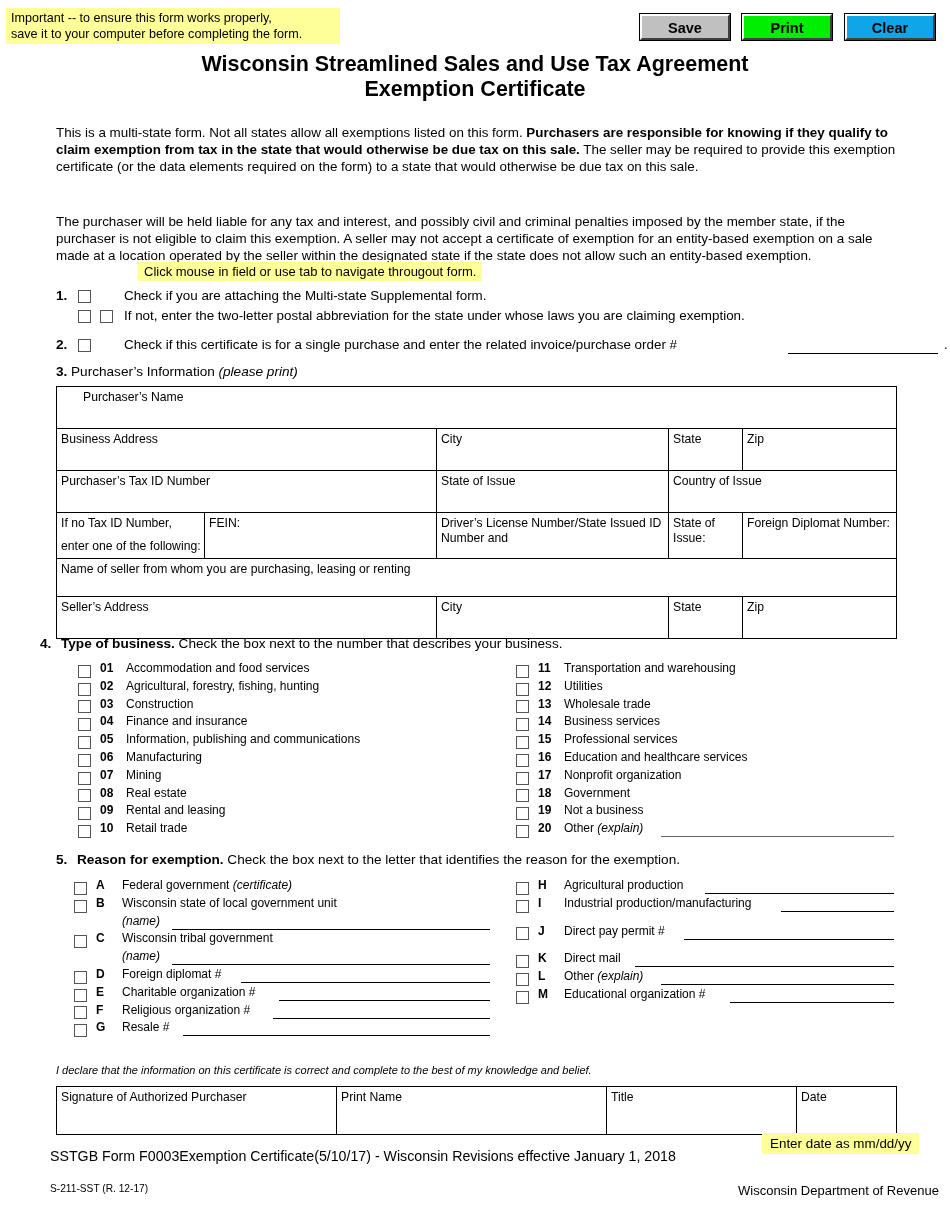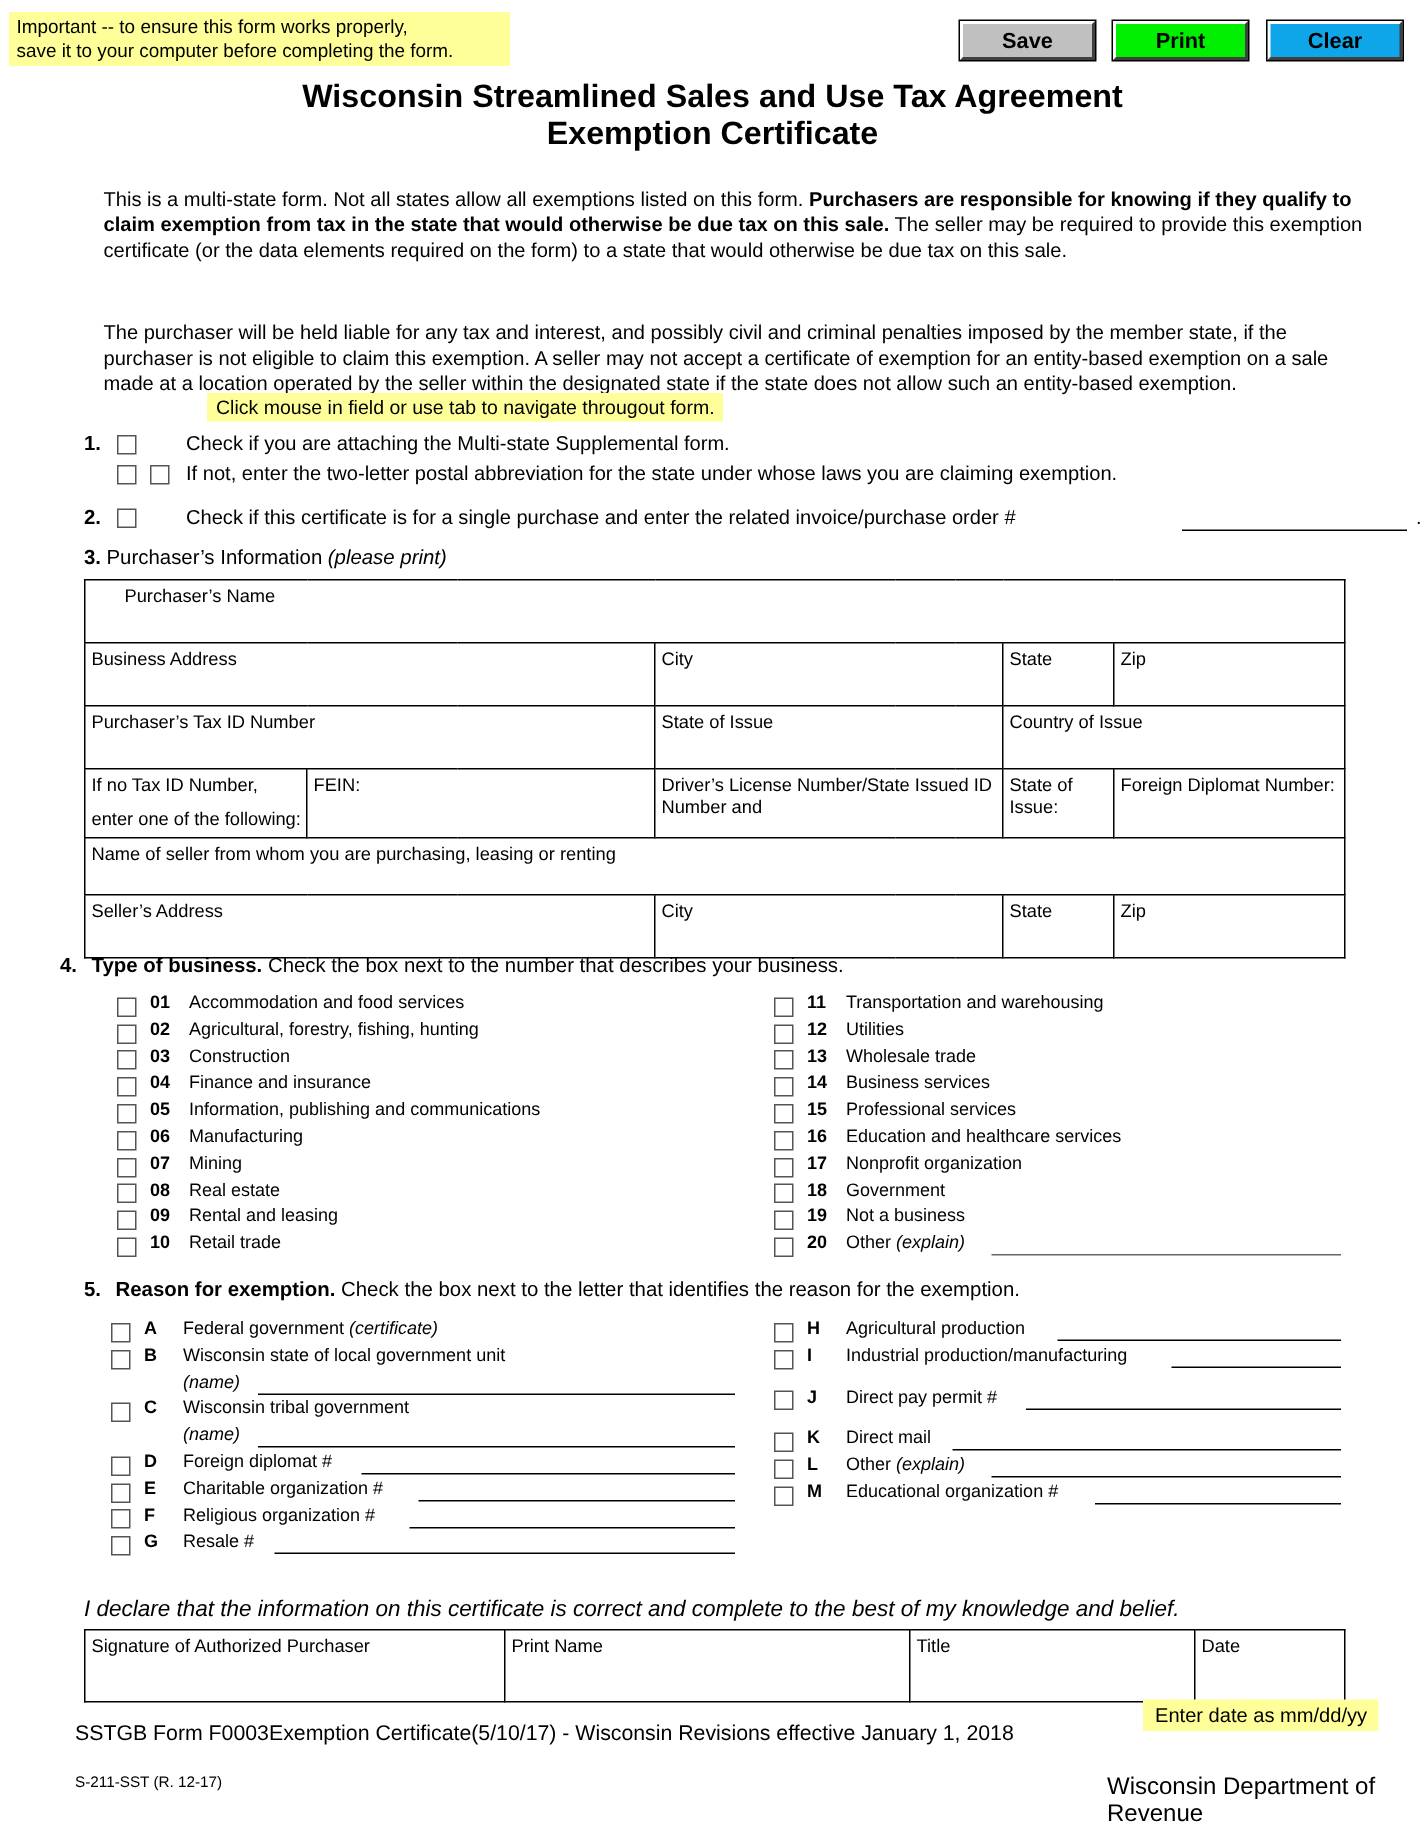--- a/index.html
+++ b/index.html
@@ -57,21 +57,20 @@
     font-weight: bold;
     line-height: 25px;
   }
 
   
   .para {
     left: 56px; width: 840px;
     font-size: 13.4px;
     line-height: 17.2px;
     text-align: left;
-    margin-left: 13px;
   }
   #para1 { top: 124px; }
   #para2 { top: 213px; }
   b { font-weight: bold; }
 
   #note-click {
     left: 138px; top: 262px;
     background: #ffff99;
     padding: 2px 6px 2px 6px;
     font-size: 13px;
@@ -142,38 +141,38 @@
   #sec4-left { left: 78px; top: 661px; width: 430px; }
   #sec4-right { left: 516px; top: 661px; width: 400px; }
 
   #sec5-head { left: 56px; top: 852px; }
   #sec5-left { left: 74px; top: 878px; width: 440px; }
   #sec5-right { left: 516px; top: 878px; width: 400px; }
 
   #declare {
     left: 56px; top: 1064px;
     font-style: italic;
-    font-size: 15px;
+    font-size: 11px;
   }
 
   
   #footer-line {
     left: 50px; top: 1148px;
     font-size: 14.2px;
   }
   #footer-line span { }
   #note-date {
     left: 762px; top: 1133px;
     background: #ffff99;
     padding: 3px 8px;
     font-size: 13.4px;
     white-space: nowrap;
   }
   #formid { left: 50px; top: 1183px; font-size: 10.2px; }
-  #dept { left: 738px; top: 1183px; font-size: 16px; }
+  #dept { left: 738px; top: 1183px; font-size: 13px; }
 </style>
 </head>
 <body>
 
 <div class="abs" id="note-top">
   <div>Important -- to ensure this form works properly,</div>
   <div>save it to your computer before completing the form.</div>
 </div>
 
 <div class="abs btn" id="btn-save">Save</div>

